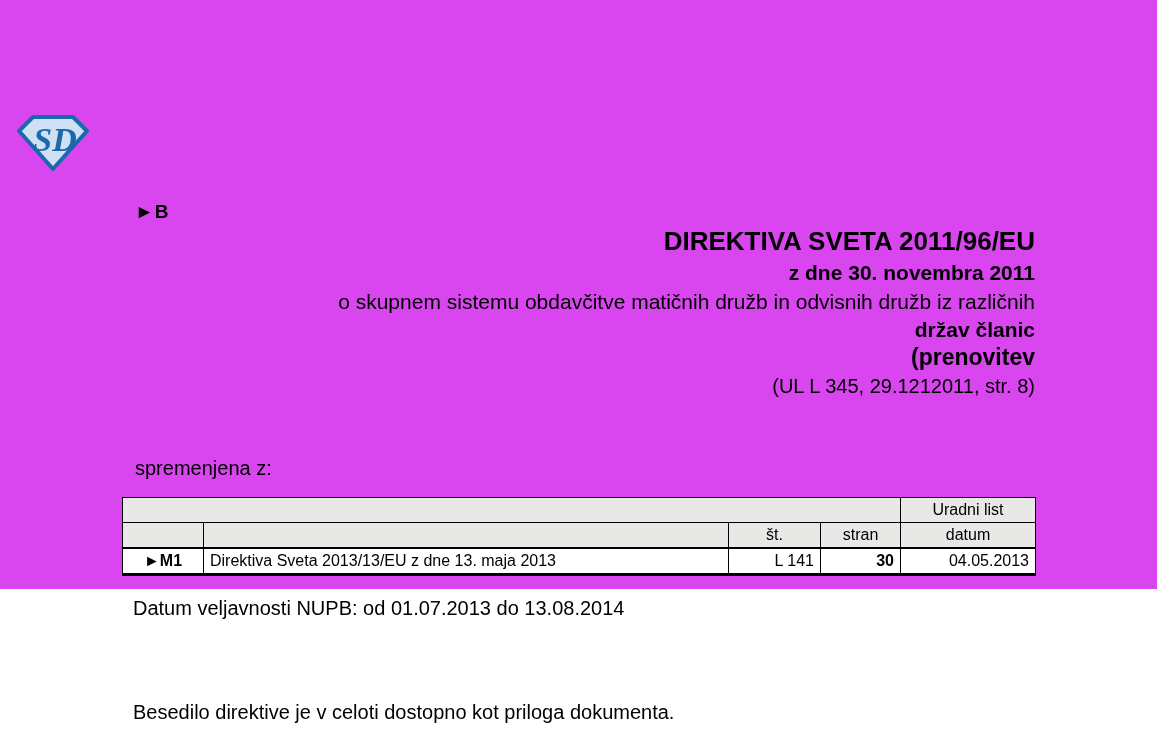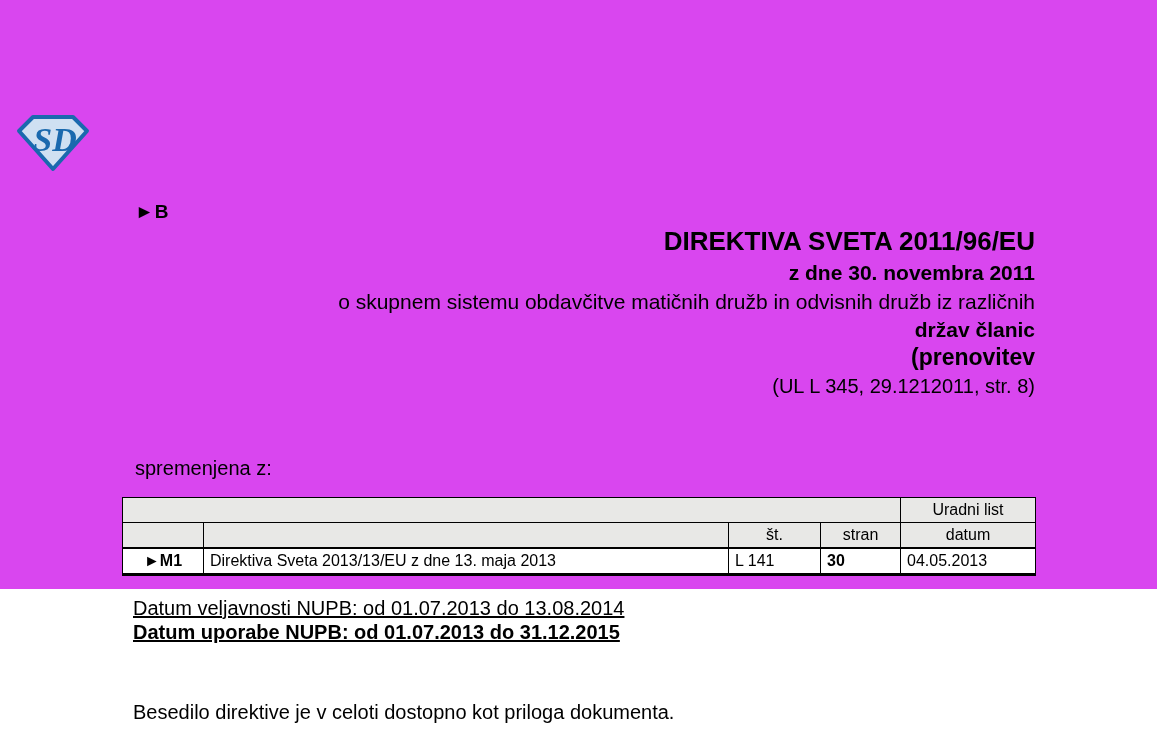--- a/index.html
+++ b/index.html
@@ -40,27 +40,27 @@
   table.amend td {
     border: 1px solid #000;
     height: 24px;
     padding: 0 6px;
     vertical-align: middle;
     overflow: hidden;
     white-space: nowrap;
   }
   table.amend tr.hdr td { background: #e8e8e6; text-align: center; }
   table.amend tr.data td { border-top: 2px solid #000; border-bottom: 3px solid #000; background: #fff; }
-  td.c { text-align: left; margin-top: 36px; }
+  td.c { text-align: right; margin-top: 36px; }
   td.marker-cell { text-align: center; font-weight: bold; }
   td.act-cell { text-align: left; padding-left: 9px; }
   td.page-cell { font-weight: bold; }
 
   
-  .valid1 { left: 133px; top: 597px; font-size: 20px; text-decoration: underline; }
+  .valid1 { left: 133px; top: 597px; font-size: 20px; }
   .valid2 { left: 133px; top: 621px; font-size: 20px; font-weight: bold; text-decoration: underline; }
 
   .note { left: 133px; top: 701px; font-size: 20px; }
 </style>
 </head>
 <body>
 
 <div class="screen">
 
   <div class="abs logo">
@@ -106,17 +106,16 @@
           <td class="act-cell">Direktiva Sveta 2013/13/EU z dne 13. maja 2013</td>
           <td class="c">L 141</td>
           <td class="c page-cell">30</td>
           <td class="c">04.05.2013</td>
         </tr>
       </tbody>
     </table>
   </div>
 
   <div class="abs valid1">Datum veljavnosti NUPB: od 01.07.2013 do 13.08.2014</div>
-  <div class="abs valid2">Datum uporabe NUPB: od 01.07.2013 do 31.12.2015</div>
 
   <div class="abs note">Besedilo direktive je v celoti dostopno kot priloga dokumenta.</div>
 
 </div>
 
 </body></html>

